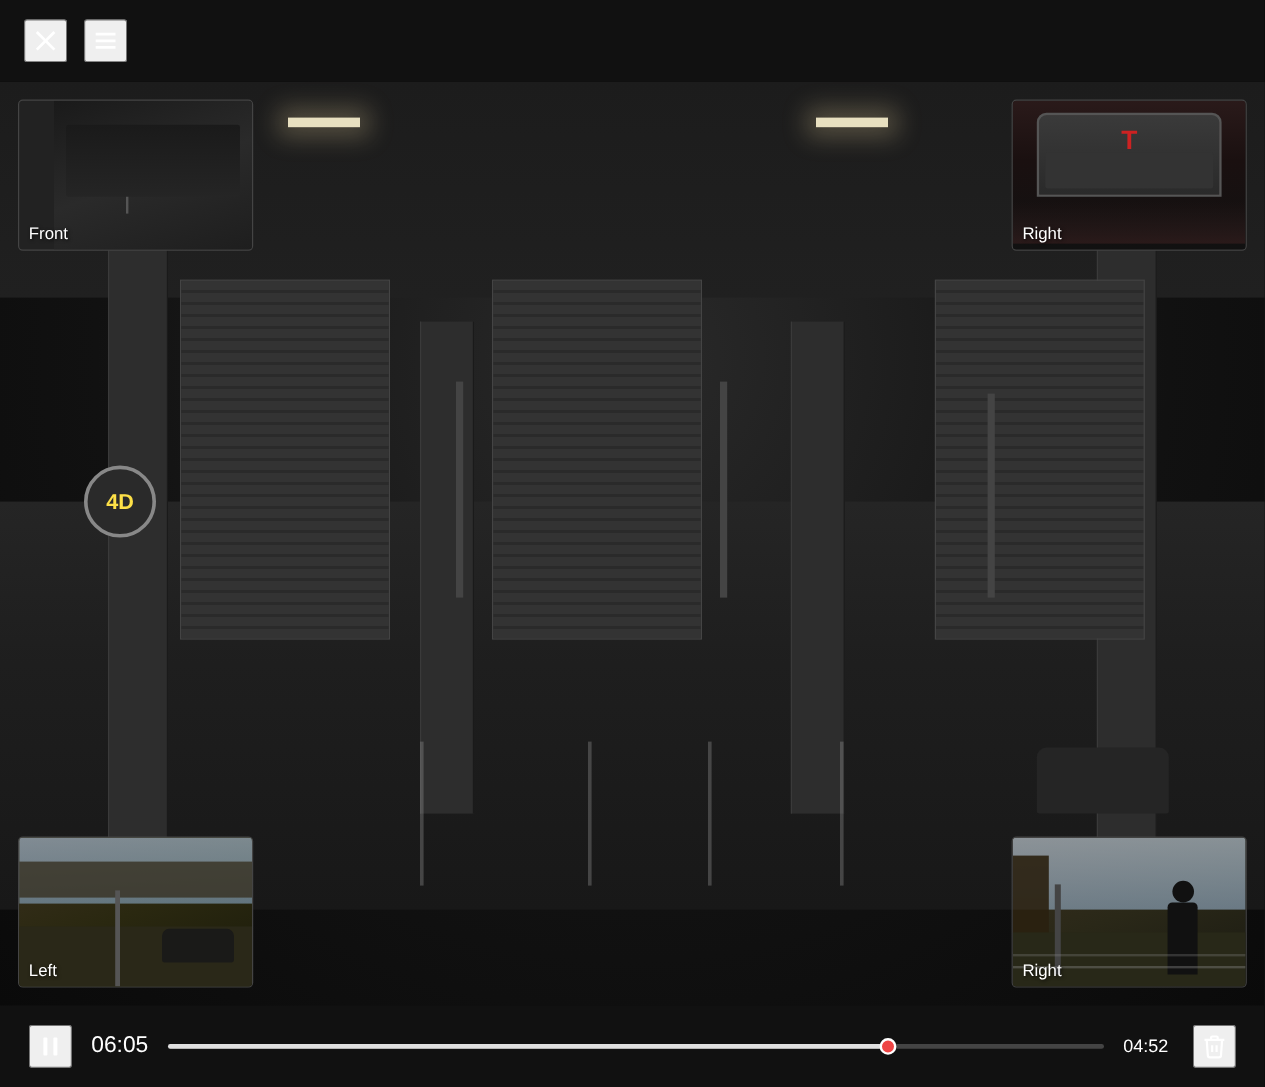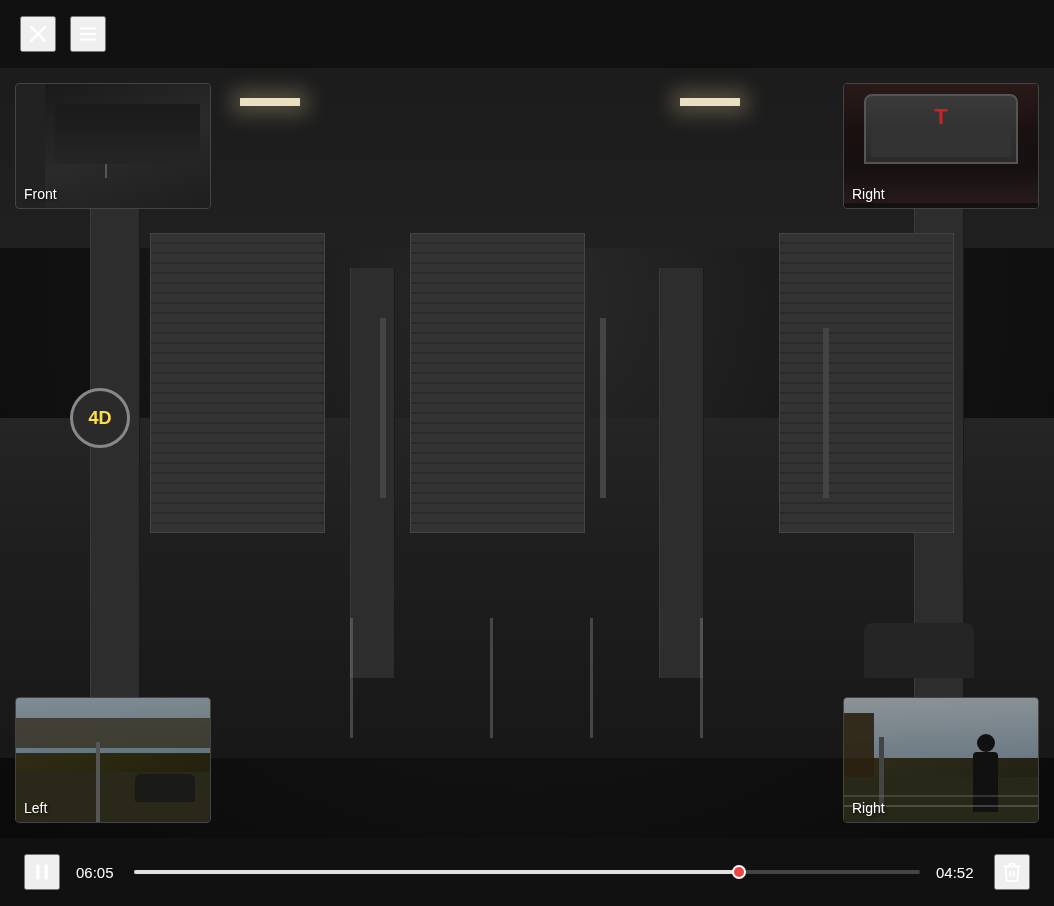--- a/index.html
+++ b/index.html
@@ -296,21 +296,21 @@
       width: 36px;
       height: 36px;
       display: flex;
       align-items: center;
       justify-content: center;
       cursor: pointer;
       flex-shrink: 0;
     }
 
     .time-current {
-      font-size: 15px;
+      font-size: 19px;
       color: #fff;
       min-width: 42px;
       flex-shrink: 0;
     }
 
     .progress-bar-container {
       flex: 1;
       height: 4px;
       background: #444;
       border-radius: 2px;

